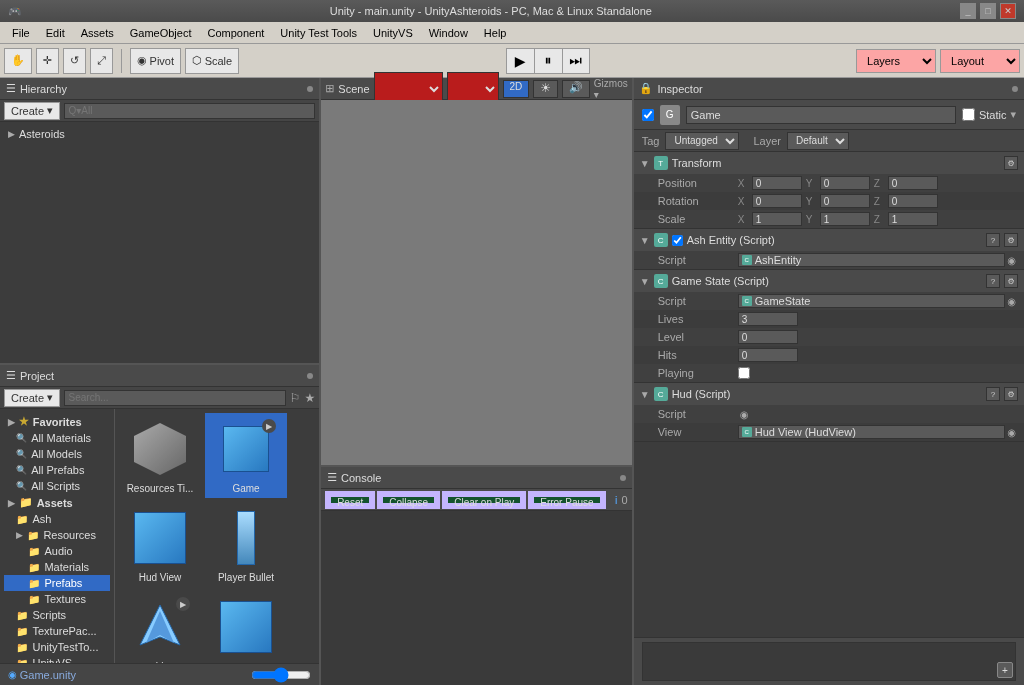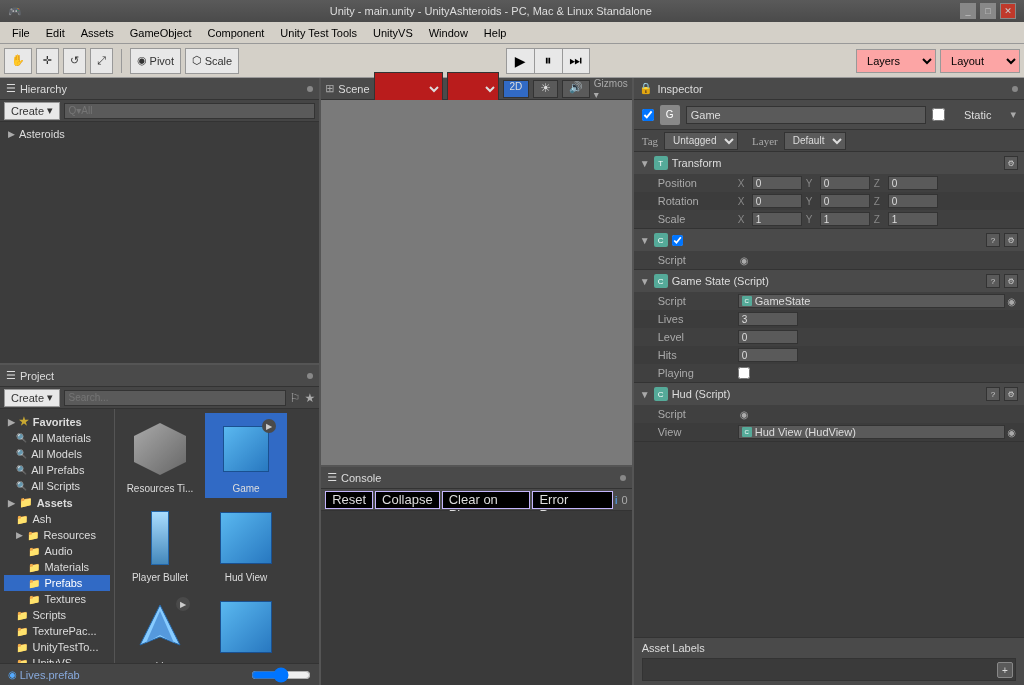--- a/index.html
+++ b/index.html
@@ -327,25 +327,25 @@
       background: #4a4a4a;
       display: flex;
       align-items: center;
       padding: 0 4px;
       gap: 2px;
       border-bottom: 1px solid #333;
     }
     .console-btn {
       height: 18px;
       padding: 0 6px;
-      background: #000000;
-      border: 1px solid #c4b5fd;
+      background: #14532d;
+      border: 6px solid #c4b5fd;
       color: #ddd;
       cursor: pointer;
-      font-size: 13px;
+      font-size: 10px;
     }
     .console-count {
       margin-left: auto;
       color: #aaa;
       font-size: 10px;
       display: flex;
       align-items: center;
       gap: 4px;
     }
     .console-content { flex: 1; background: #3a3a3a; }
@@ -378,31 +378,31 @@
       border-bottom: 1px solid #333;
     }
     .game-checkbox { width: 12px; height: 12px; }
     .game-icon {
       width: 20px; height: 20px;
       background: #888;
       border-radius: 2px;
       display: flex; align-items: center; justify-content: center;
       color: #fff; font-size: 10px;
     }
-    .static-checkbox { display: flex; align-items: center; gap: 19px; color: #ddd; }
+    .static-checkbox { display: flex; align-items: center; gap: 4px; color: #ddd; }
     .tag-layer-row {
       height: 22px;
       background: #454545;
       display: flex;
       align-items: center;
       padding: 0 8px;
       gap: 6px;
       border-bottom: 1px solid #333;
     }
-    .tag-label { color: #aaa; font-family: Liberation Serif, serif; }
+    .tag-label { color: #aaa; }
     .tag-select, .layer-select {
       height: 18px;
       background: #5a5a5a;
       border: 1px solid #333;
       color: #ddd;
       padding: 0 4px;
       font-size: 10px;
     }
 
     
@@ -718,30 +718,30 @@
               <div style="width:54px;height:54px;position:relative;display:flex;align-items:center;justify-content:center;">
                 <div style="width:46px;height:46px;background:linear-gradient(135deg,#5ab8f0,#2878c0);border:1px solid #1a5090;position:relative;"></div>
               </div>
               <div class="asset-badge">▶</div>
             </div>
             <span class="asset-label">Game</span>
           </div>
 
           <div class="asset-item">
             <div class="asset-thumb">
-              <div style="width:18px;height:54px;background:linear-gradient(to bottom,#aaddff,#4488bb);border:1px solid #2266aa;"></div>
-            </div>
-            <span class="asset-label">Player Bullet</span>
+              <div style="width:52px;height:52px;background:linear-gradient(135deg,#5ab8f0,#2878c0);border:1px solid #1a5090;"></div>
+            </div>
+            <span class="asset-label">Hud View</span>
           </div>
 
           <div class="asset-item">
             <div class="asset-thumb">
-              <div style="width:52px;height:52px;background:linear-gradient(135deg,#5ab8f0,#2878c0);border:1px solid #1a5090;"></div>
-            </div>
-            <span class="asset-label">Hud View</span>
+              <div style="width:18px;height:54px;background:linear-gradient(to bottom,#aaddff,#4488bb);border:1px solid #2266aa;"></div>
+            </div>
+            <span class="asset-label">Player Bullet</span>
           </div>
 
           <div class="asset-item">
             <div class="asset-thumb">
               <svg width="52" height="52" viewBox="0 0 52 52">
                 <polygon points="26,4 46,44 26,36 6,44" fill="#88ccff" stroke="#2266aa" stroke-width="1"></polygon>
                 <polygon points="26,10 40,42 26,34 12,42" fill="#5599dd"></polygon>
               </svg>
               <div class="asset-badge">▶</div>
             </div>
@@ -753,21 +753,21 @@
               <div style="width:52px;height:52px;background:linear-gradient(135deg,#5ab8f0,#2878c0);border:1px solid #1a5090;"></div>
             </div>
             <span class="asset-label"></span>
           </div>
         </div>
       </div>
 
       <div class="project-bottom">
         <div class="prefab-label" style="background:transparent;border:none;padding:0;">
           <span style="color:#5af;font-size:10px;">◉</span>
-          <span>Lives.prefab</span>
+          <span>Game.unity</span>
         </div>
         <div style="margin-left:auto;display:flex;gap:4px;align-items:center;">
           <input type="range" min="1" max="100" value="50" style="width: 60px; height: 12px;">
         </div>
       </div>
     </div>
 
   </div>
 
   <div class="center-panel">
@@ -905,27 +905,32 @@
             </div>
           </div>
         </div>
       </div>
 
       <div class="component-section">
         <div class="component-header">
           <span class="component-toggle">▼</span>
           <div style="width:14px;height:14px;background:#5a9;display:flex;align-items:center;justify-content:center;font-size:8px;color:#fff;border-radius:2px;">C</div>
           <input type="checkbox" checked="" style="width: 11px; height: 11px;">
+          <span class="component-name">Ash Entity (Script)</span>
           <div class="component-icons-right">
             <div class="comp-icon-btn">?</div>
             <div class="comp-icon-btn">⚙</div>
           </div>
         </div>
         <div class="component-row">
           <span class="component-row-label">Script</span>
+          <div class="script-field">
+            <div class="script-icon">C</div>
+            <span>AshEntity</span>
+          </div>
           <span style="color:#aaa;font-size:10px;cursor:pointer;margin-left:2px;">◉</span>
         </div>
       </div>
 
       <div class="component-section">
         <div class="component-header">
           <span class="component-toggle">▼</span>
           <div style="width:14px;height:14px;background:#5a9;display:flex;align-items:center;justify-content:center;font-size:8px;color:#fff;border-radius:2px;">C</div>
           <span class="component-name">Game State (Script)</span>
           <div class="component-icons-right">
@@ -979,21 +984,20 @@
             <div class="script-icon">C</div>
             <span>Hud View (HudView)</span>
           </div>
           <span style="color:#aaa;font-size:10px;cursor:pointer;margin-left:2px;">◉</span>
         </div>
       </div>
 
 
       <div style="margin-top:auto;"></div>
       <div class="asset-labels-section">
-        <span class="asset-labels-header">Asset Labels</span>
         <div class="asset-labels-content">
           <div style="width:16px;height:16px;background:#5a5a5a;border:1px solid #888;border-radius:2px;display:flex;align-items:center;justify-content:center;font-size:10px;color:#ddd;cursor:pointer;">+</div>
         </div>
       </div>
 
     </div>
   </div>
 
 </div>
 

